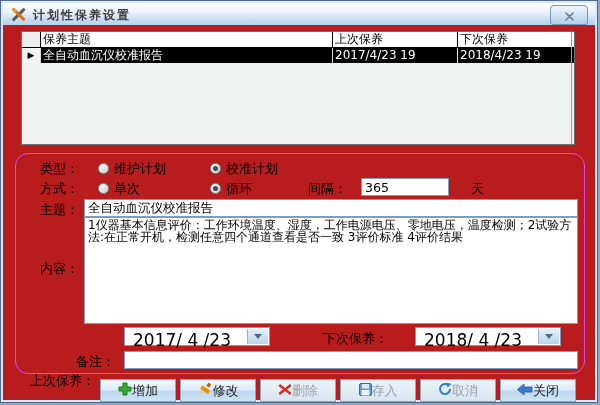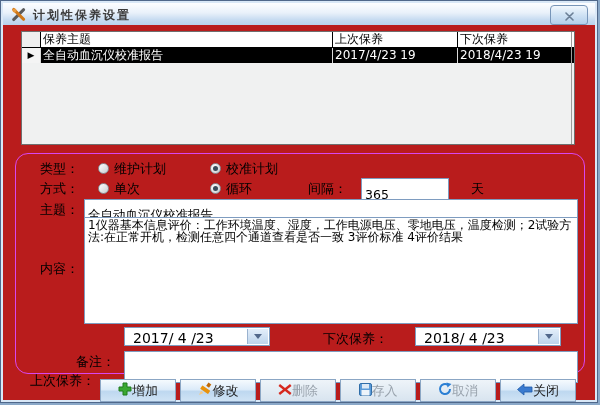--- a/index.html
+++ b/index.html
@@ -57,26 +57,26 @@
     border:1px solid #8a9097;box-sizing:border-box;cursor:pointer;
   }
   .radio.on::after{
     content:"";position:absolute;left:2px;top:2px;width:5px;height:5px;
     border-radius:50%;background:#3a4a58;
   }
   .opt-label{position:absolute;font-size:13px;color:#000;white-space:nowrap;}
   .tbox{
     position:absolute;background:#fff;border:1px solid #7e9cc0;
     font-family:"DejaVu Sans","Liberation Sans",sans-serif;
-    font-size:12.5px;color:#000;box-sizing:border-box;padding:15px 3px;
+    font-size:12.5px;color:#000;box-sizing:border-box;padding:8px 3px;
   }
   textarea.tbox{resize:none;overflow:hidden;line-height:12px;font-size:12px;padding:1px 3px;}
   .combo{
     position:absolute;height:19px;background:#fff;border:1px solid #7e9cc0;
-    box-sizing:border-box;font-size:14px;color:#000;
+    box-sizing:border-box;font-size:17px;color:#000;
   }
   .combo .val{position:absolute;left:8px;top:2px;white-space:nowrap;}
   .combo .drop{
     position:absolute;right:1px;top:1px;bottom:1px;width:20px;
     background:linear-gradient(#e3eefa,#bdd4ec);
     border-left:1px solid #9ab2cf;cursor:pointer;
     display:flex;align-items:center;justify-content:center;
   }
   .tri-down{
     width:0;height:0;border-left:4px solid transparent;border-right:4px solid transparent;

